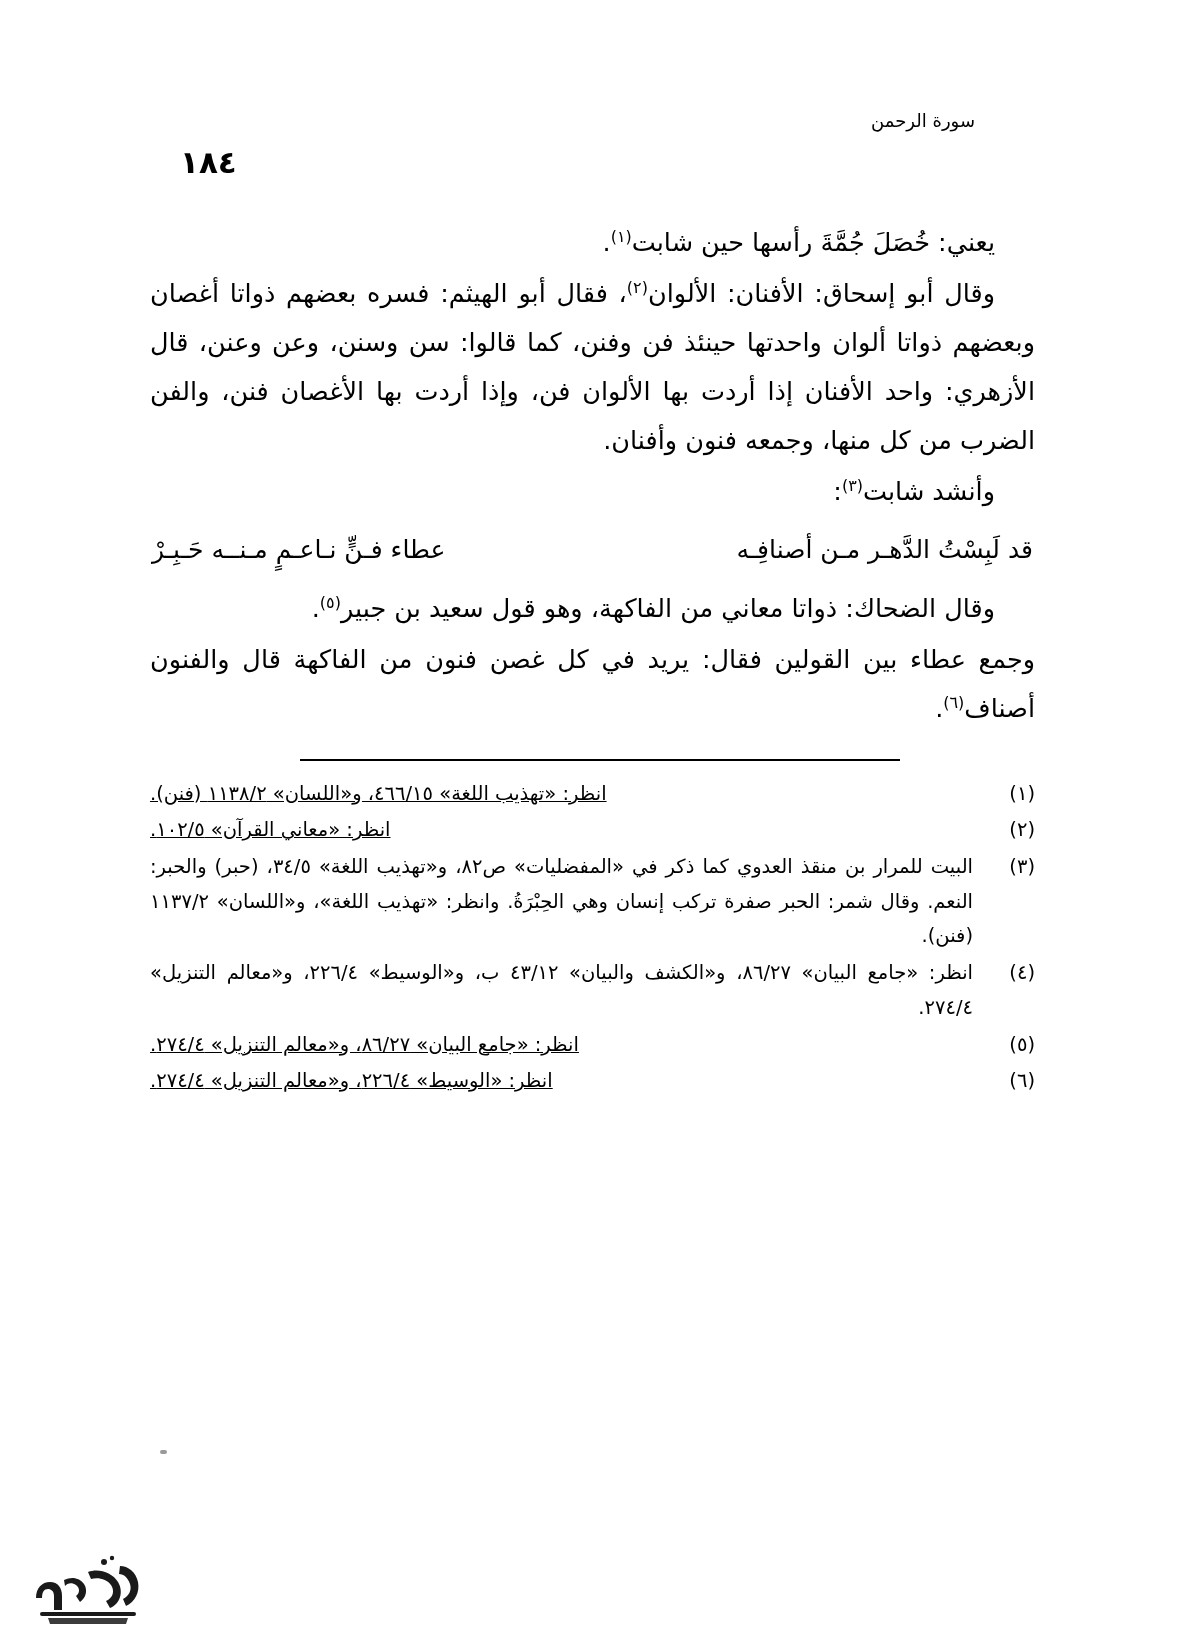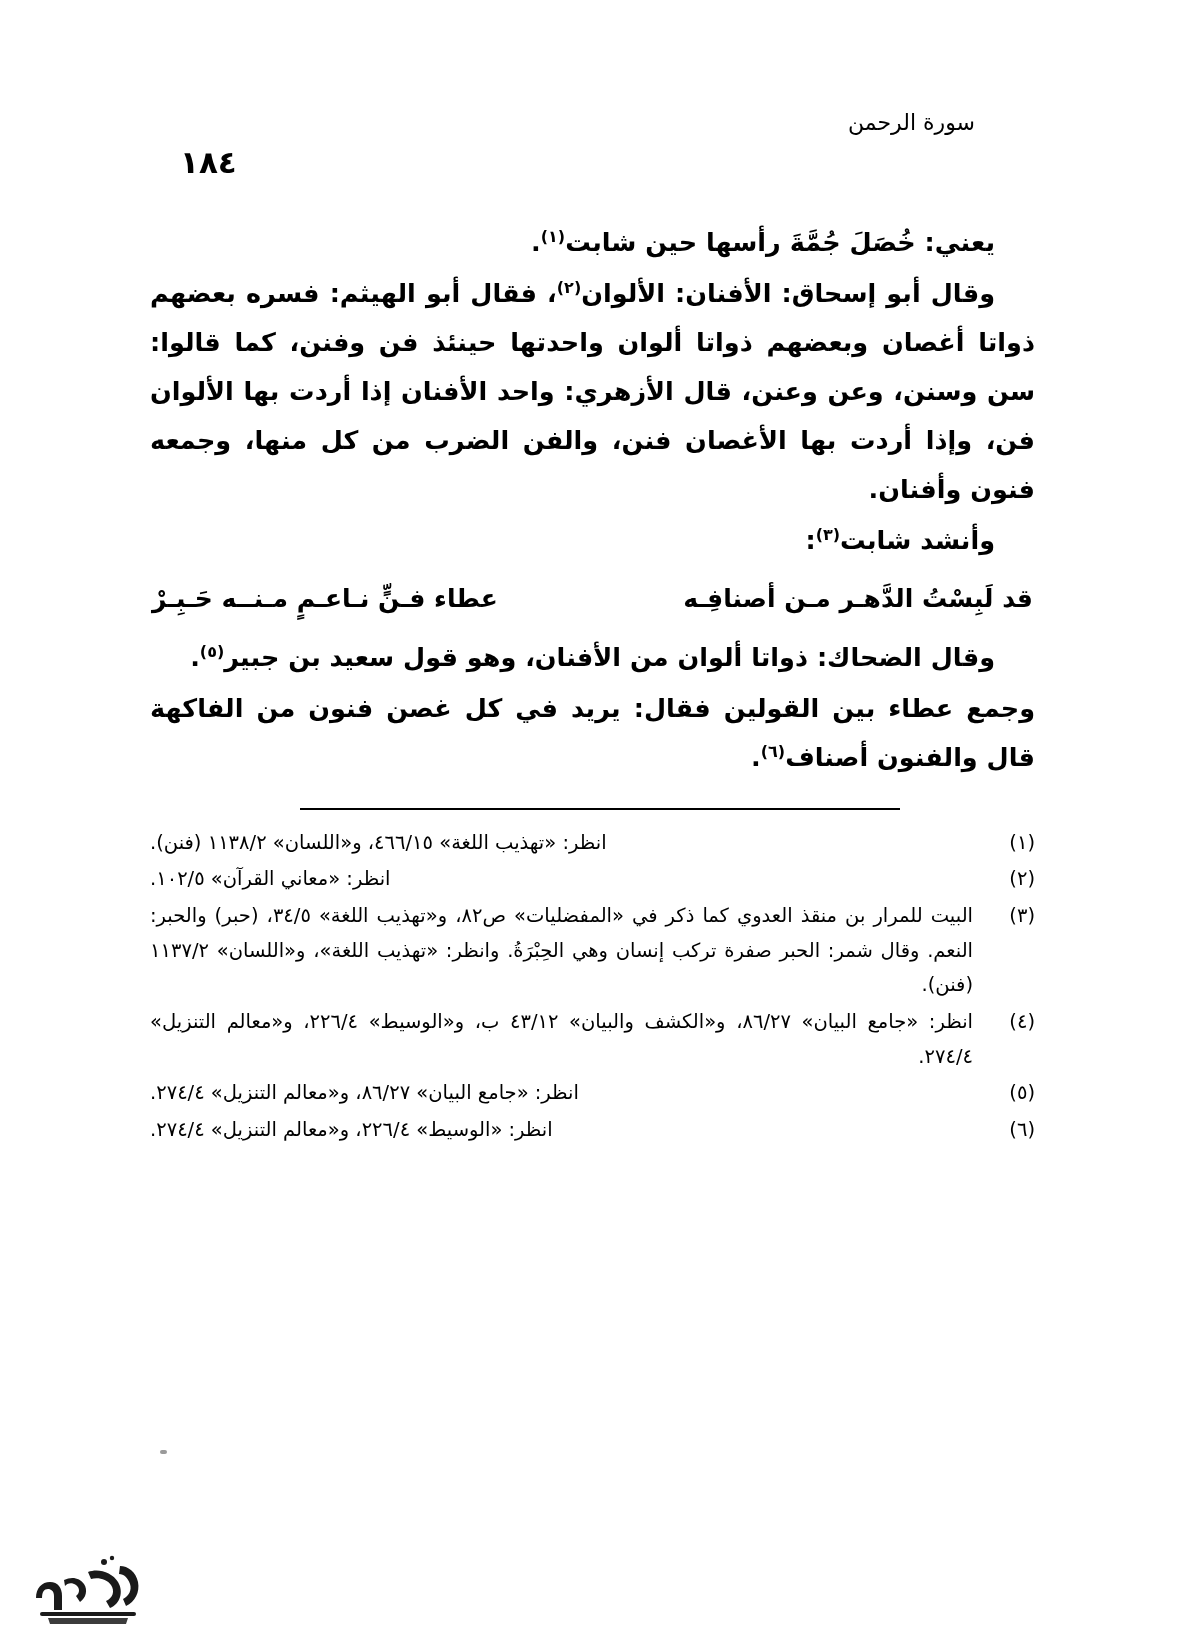--- a/index.html
+++ b/index.html
@@ -26,42 +26,41 @@
 
   
   .header {
     display: flex;
     flex-direction: row;
     justify-content: space-between;
     align-items: flex-start;
     margin-bottom: 38px;
   }
   .surah-title {
-    font-size: 22px;
+    font-size: 18px;
     line-height: 1.2;
     letter-spacing: 0px;
     padding-top: 10px;
     padding-right: 60px;
     margin-left: 29px;
   }
   .page-number {
     font-size: 31px;
     font-weight: bold;
     letter-spacing: 1px;
     padding-left: 30px;
     margin-top: 44px;
   }
 
   
   .body-text {
     font-size: 25.5px;
     line-height: 1.92;
     text-align: justify;
     text-align-last: right;
-    font-weight: bold;
   }
   .para {
     margin: 0 0 2px 0;
     text-indent: 40px;
   }
   .para.no-indent { text-indent: 0; }
 
   sup.fn {
     font-size: 16px;
     vertical-align: super;
@@ -107,21 +106,21 @@
   .fn-num {
     flex: 0 0 auto;
     width: 52px;
     text-align: left;
     padding-left: 10px;
     white-space: nowrap;
   }
   .fn-text {
     flex: 1 1 auto;
   }
-  .fn-text.center-last { text-align-last: left; }
+  .fn-text.center-last { text-align-last: left; text-decoration: underline; }
 
   
   .stamp {
     position: absolute;
     left: 28px;
     bottom: 18px;
     width: 120px;
     height: 100px;
   }
   .stamp svg { display: block; }
@@ -159,21 +158,21 @@
       <span>وأنشد شابت</span><sup class="fn">(٣)</sup><span>:</span>
     </p>
 
     <div class="verse">
       <span class="hemistich">قد لَبِسْتُ الدَّهـر مـن أصنافِـه</span>
       <span class="hemistich">عطاء فـنٍّ نـاعـمٍ مـنــه حَـبِـرْ</span>
     </div>
 
 
     <p class="para">
-      <span>وقال الضحاك: ذواتا ألوان من الأفنان، وهو قول سعيد بن جبير</span><sup class="fn">(٥)</sup><span>.</span>
+      <span>وقال الضحاك: ذواتا معاني من الفاكهة، وهو قول سعيد بن جبير</span><sup class="fn">(٥)</sup><span>.</span>
     </p>
 
     <p class="para no-indent">
       <span>وجمع عطاء بين القولين فقال: يريد في كل غصن فنون من الفاكهة قال والفنون أصناف</span><sup class="fn">(٦)</sup><span>.</span>
     </p>
 
   </div>
 
   <div class="fn-rule"></div>
 

